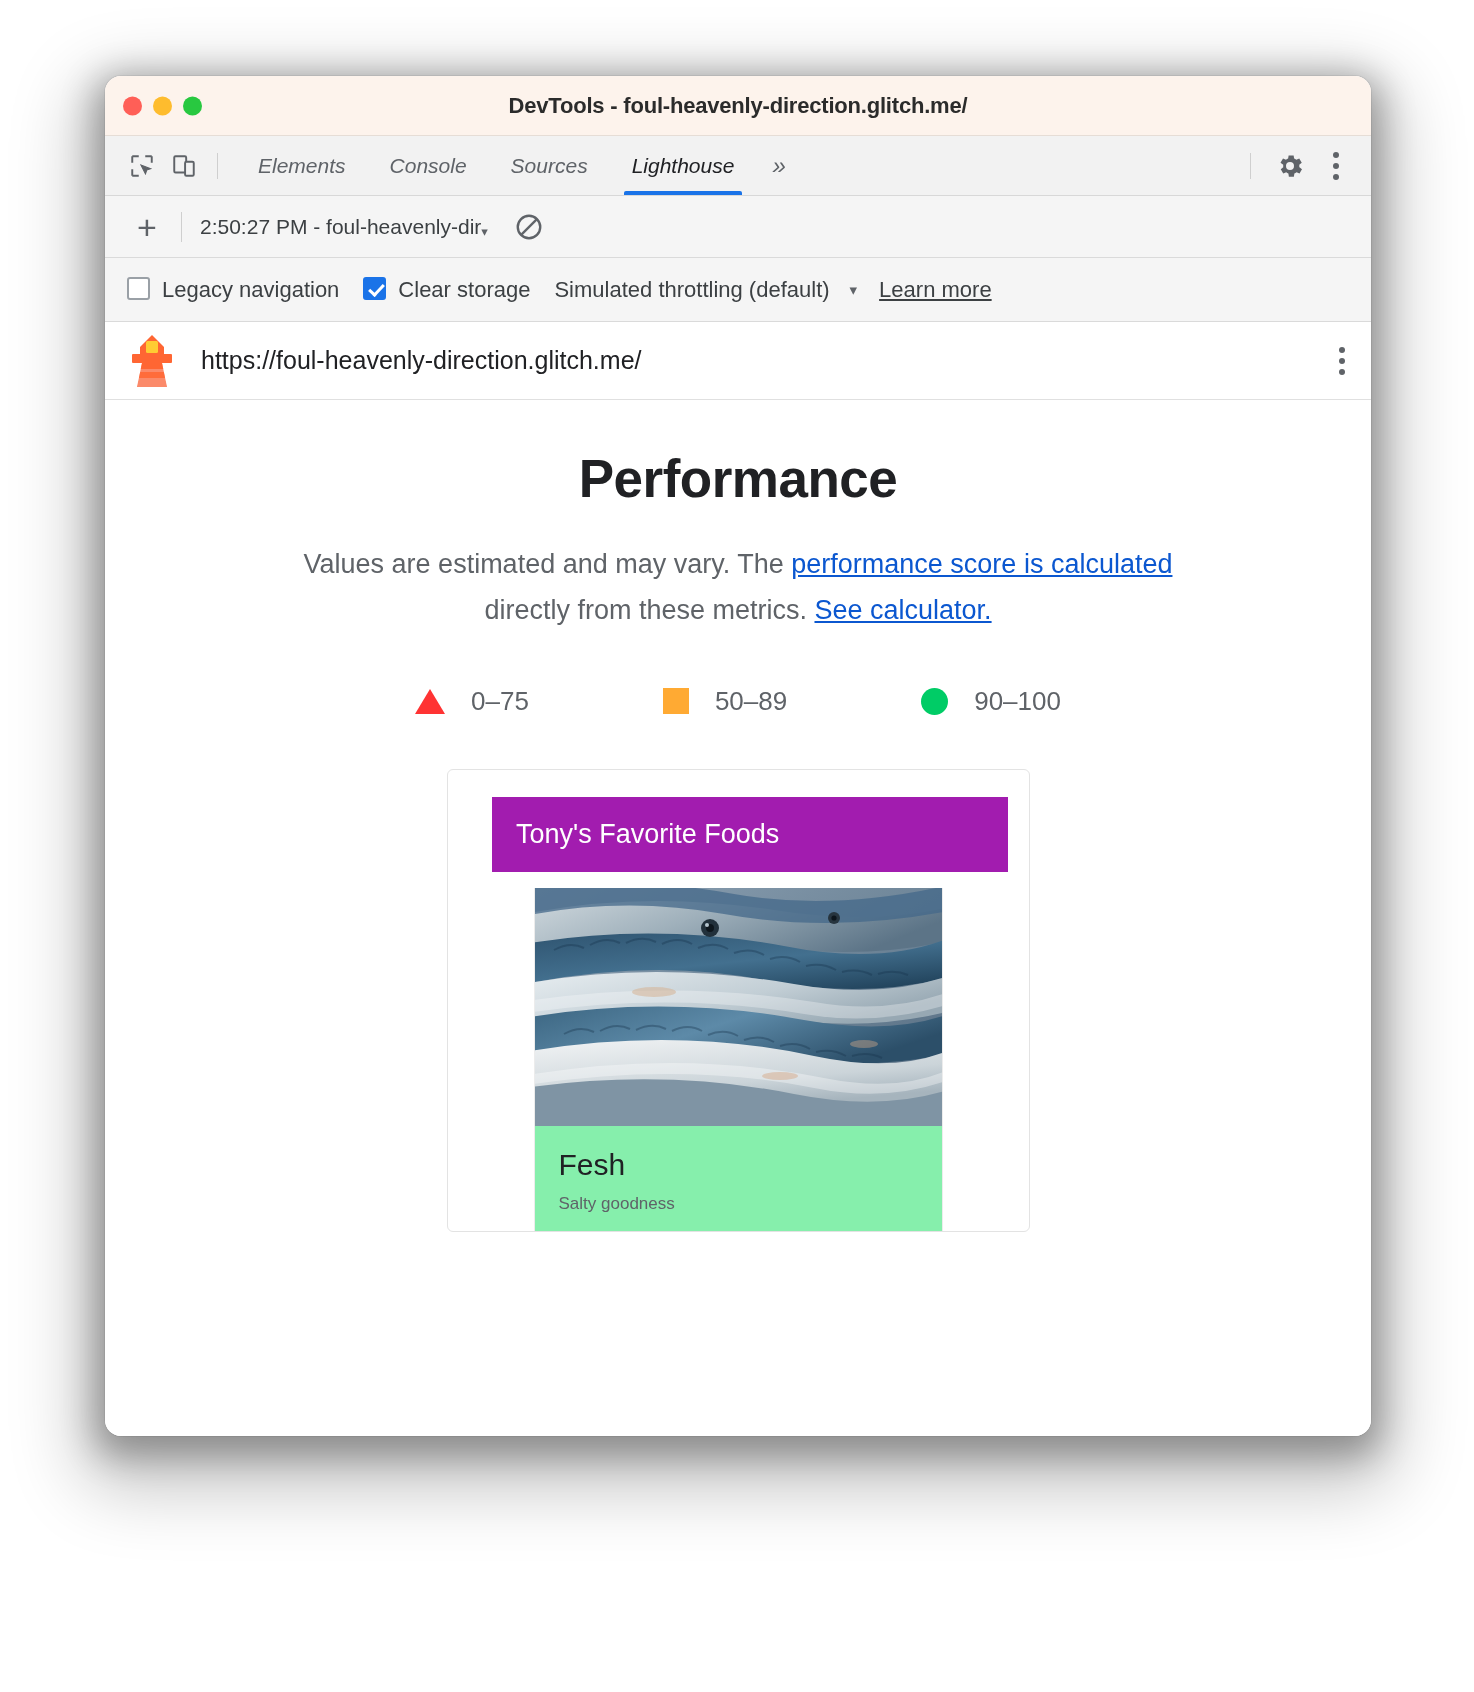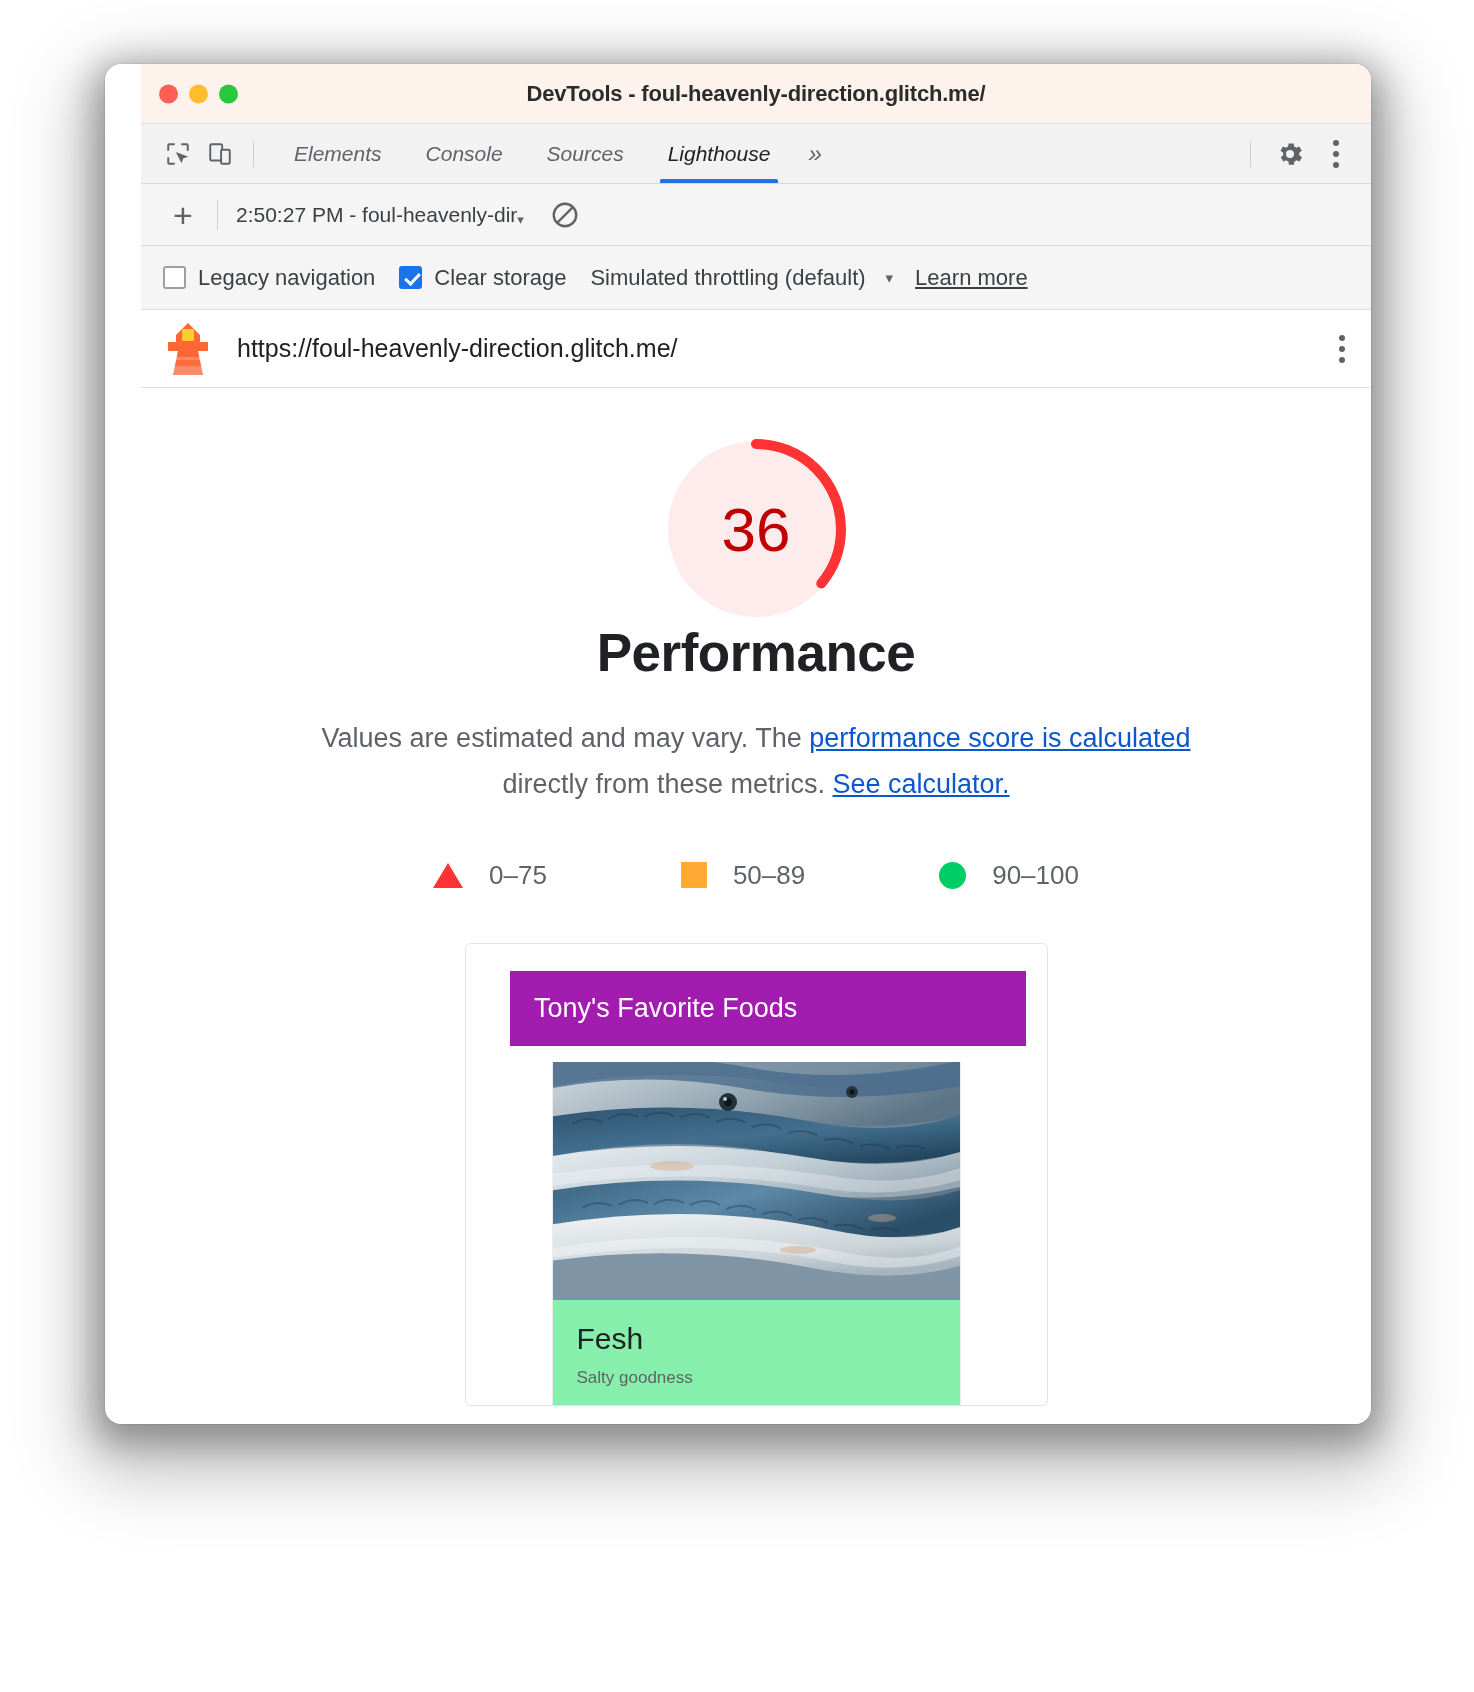--- a/index.html
+++ b/index.html
@@ -11,29 +11,28 @@
   }
   .page {
     position: relative;
     width: 1474px; height: 1692px;
     background: #ffffff;
     display: flex; align-items: center; justify-content: center;
   }
   
   .window {
     position: absolute;
-    left: 105px; top: 64px;
+    left: 105px; top: 76px;
     width: 1266px; height: 1360px;
     border-radius: 16px;
     overflow: hidden;
     background: #ffffff;
     box-shadow: 0 0 0 1px rgba(0,0,0,0.06),
                 0 10px 34px 10px rgba(0,0,0,0.30),
                 0 28px 70px 26px rgba(0,0,0,0.22);
-    padding-left: 36px;
   }
   
   .titlebar {
     position: relative;
     height: 60px;
     background: #fdf3ec;
     border-bottom: 1px solid #e6ddd6;
     display: flex; align-items: center;
   }
   .traffic { position: absolute; left: 18px; top: 50%; transform: translateY(-50%);
@@ -111,21 +110,21 @@
   .clear-btn { margin-left: 26px; color: #5f6368; display: flex; align-items: center; }
   
   .options {
     height: 64px;
     background: #f5f5f5;
     border-bottom: 1px solid #dadada;
     display: flex; align-items: center;
     padding-left: 22px;
     font-size: 22px; color: #3c4043;
   }
-  .opt { display: flex; align-items: center; gap: 12px; margin-right: 24px; }
+  .opt { display: flex; gap: 12px; margin-right: 24px; }
   .cb {
     width: 23px; height: 23px; border: 2px solid #9aa0a6;
     border-radius: 3px; background: #fff;
     display: inline-block; position: relative; flex: none;
   }
   .cb.checked { background: #1a73e8; border-color: #1a73e8; }
   .cb.checked::after {
     content: "";
     position: absolute; left: 7px; top: 2px;
     width: 6px; height: 12px;
@@ -328,27 +327,20 @@
       <span class="url-text">https://foul-heavenly-direction.glitch.me/</span>
       <span class="kebab">
           <i></i>
           <i></i>
           <i></i>
         </span>
     </div>
 
     <div class="report">
 
-      <div class="gauge-wrap">
-        <svg width="186" height="186" viewBox="0 0 186 186">
-          <circle cx="93" cy="93" r="88" fill="#fdeceb"></circle>
-          <circle cx="93" cy="93" r="85" fill="none" stroke="#f33" stroke-width="10" stroke-linecap="round" stroke-dasharray="192.3 341.8" transform="rotate(-90 93 93)"></circle>
-        </svg>
-        <div class="gauge-num">36</div>
-      </div>
 
       <div class="cat-title">Performance</div>
 
       <div class="desc">
         <span>Values are estimated and may vary. The </span><a href="#">performance score is calculated</a><span> directly from these metrics. </span><a href="#">See calculator.</a>
       </div>
 
       <div class="legend">
         <div class="legend-item">
           <span class="tri"></span>

